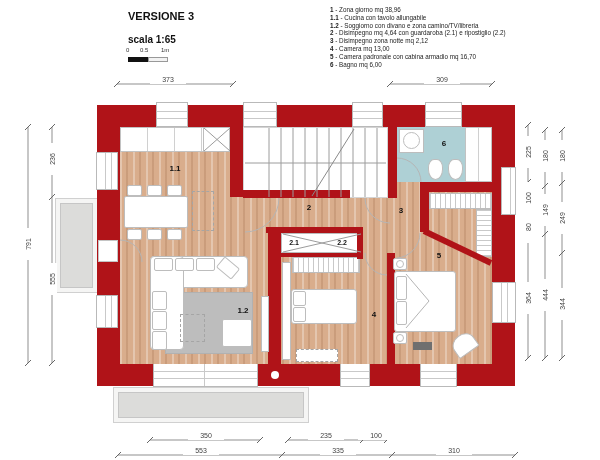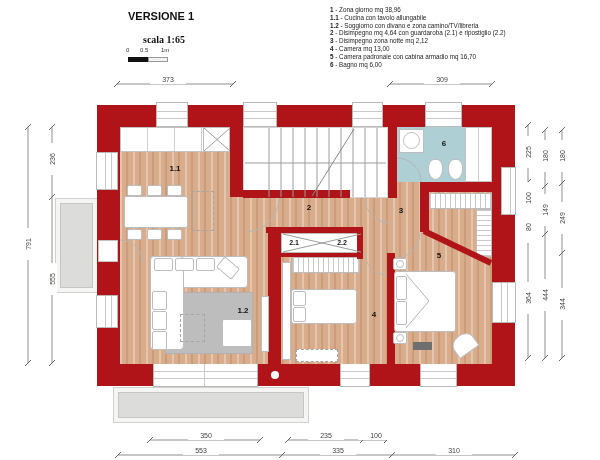--- a/index.html
+++ b/index.html
@@ -37,22 +37,22 @@
   .legend b{font-weight:bold;}
   .sbl{position:absolute;font-size:6px;color:#333;}
   .circle{border-radius:50%;}
   svg.overlay{position:absolute;left:0;top:0;pointer-events:none;}
 </style>
 </head>
 <body>
 
 <div id="stage">
 
-  <div class="title" style="left:128px;top:10px;">VERSIONE 1</div>
-  <div class="subtitle" style="left:143px;top:34px;font-family:Liberation Serif, serif;">scala 1:65</div>
+  <div class="title" style="left:128px;top:10px;">VERSIONE 3</div>
+  <div class="subtitle" style="left:128px;top:34px;">scala 1:65</div>
   <div class="sbl" style="left:126px;top:47px;">0</div>
   <div class="sbl" style="left:140px;top:47px;">0.5</div>
   <div class="sbl" style="left:161px;top:47px;">1m</div>
   <div class="abs" style="left:128px;top:57px;width:20px;height:5px;background:#111;"></div>
   <div class="abs" style="left:148px;top:57px;width:20px;height:5px;background:#f2f2f2;border:1px solid #999;box-sizing:border-box;"></div>
 
   <div class="legend">
     <div><b>1</b> <span>- Zona giorno mq 38,96</span></div>
     <div><b>1.1</b> <span>- Cucina con tavolo allungabile</span></div>
     <div><b>1.2</b> <span>- Soggiorno con divano e zona camino/TV/libreria</span></div>

